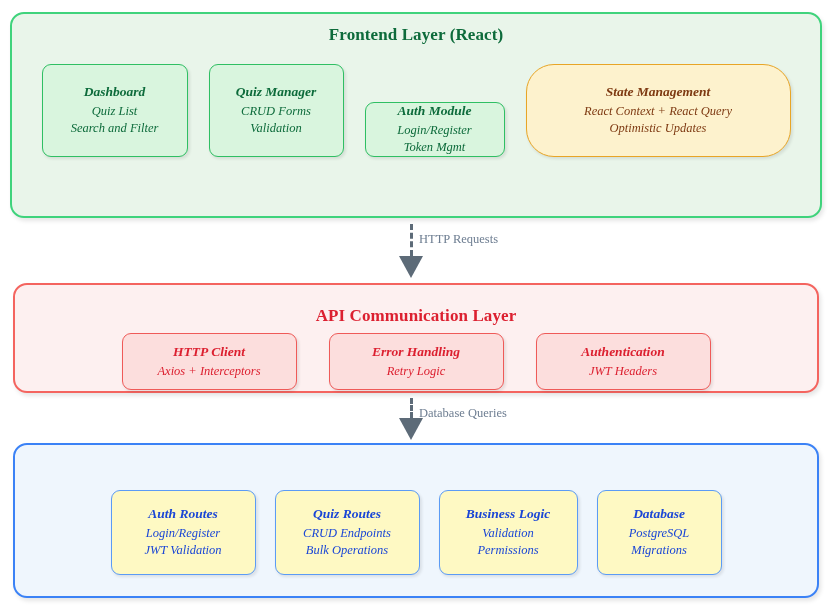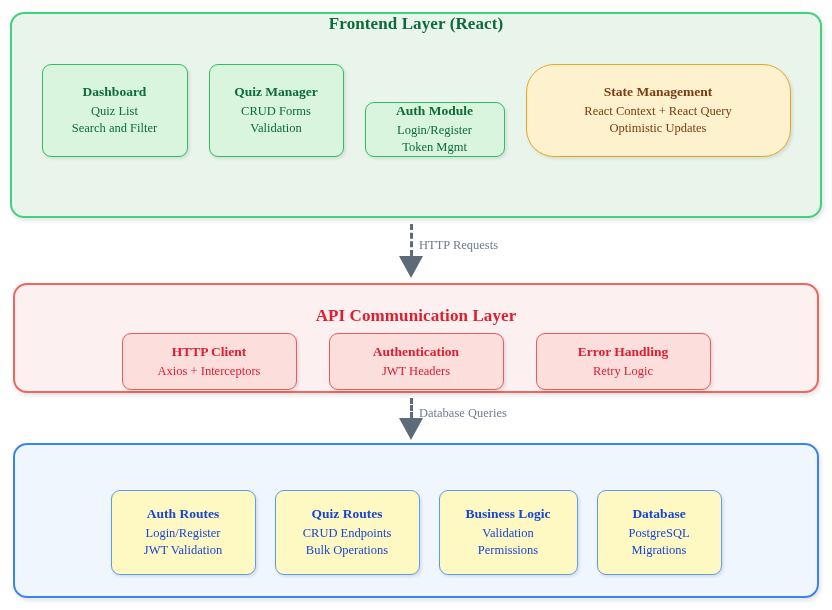--- a/index.html
+++ b/index.html
@@ -52,20 +52,21 @@
     box-sizing: border-box;
     border-width: 1.6px;
     border-style: solid;
     border-radius: 9px;
     text-align: center;
     display: flex;
     flex-direction: column;
     justify-content: center;
     align-items: center;
     box-shadow: 1.5px 2px 3px rgba(0,0,0,0.09);
+    font-style: italic;
   }
 
   .node-title {
     font-weight: bold;
     font-size: 13.5px;
     line-height: 1.25;
     margin-bottom: 2px;
   }
 
   .node-line {
@@ -75,21 +76,21 @@
 
   
   #frontend-layer {
     left: 10px;
     top: 12px;
     width: 812px;
     height: 206px;
     background: #e9f5ea;
     border-color: #3fd37c;
   }
-  #frontend-layer .layer-title { color: #0d6b3b; }
+  #frontend-layer .layer-title { color: #0d6b3b; margin-top: 11px; }
   #frontend-row { top: 50px; height: 93px; gap: 21px; }
   .node-green {
     background: #d9f5de;
     border-color: #2fbf63;
     color: #0d6b3b;
   }
   .node-amber {
     background: #fdf2cd;
     border-color: #e8a526;
     color: #7e3a12;
@@ -155,21 +156,21 @@
   .conn-label {
     position: absolute;
     left: 419px;
     font-size: 12.5px;
     color: #6d7d91;
     white-space: nowrap;
   }
 
   #conn1-line  { top: 224px; height: 32px; }
   #conn1-arrow { top: 256px; }
-  #conn1-label { top: 238px; text-align: right; }
+  #conn1-label { top: 232px; text-align: right; }
 
   #conn2-line  { top: 398px; height: 20px; }
   #conn2-arrow { top: 418px; }
   #conn2-label { top: 406px; }
 </style>
 </head>
 <body>
 
 <div id="diagram">
 
@@ -206,26 +207,26 @@
   </div>
 
   <div class="layer" id="api-layer">
     <div class="layer-title">API Communication Layer</div>
     <div class="node-row" id="api-row">
         <div class="node node-red" style="width: 175px;">
           <div class="node-title">HTTP Client</div>
           <div class="node-line">Axios + Interceptors</div>
         </div>
         <div class="node node-red" style="width: 175px;">
+          <div class="node-title">Error Handling</div>
+          <div class="node-line">Retry Logic</div>
+        </div>
+        <div class="node node-red" style="width: 175px;">
           <div class="node-title">Authentication</div>
           <div class="node-line">JWT Headers</div>
-        </div>
-        <div class="node node-red" style="width: 175px;">
-          <div class="node-title">Error Handling</div>
-          <div class="node-line">Retry Logic</div>
         </div>
       </div>
   </div>
 
   <div class="connector">
     <div class="conn-line" id="conn2-line"></div>
     <div class="conn-arrow" id="conn2-arrow"></div>
     <div class="conn-label" id="conn2-label">Database Queries</div>
   </div>
 

